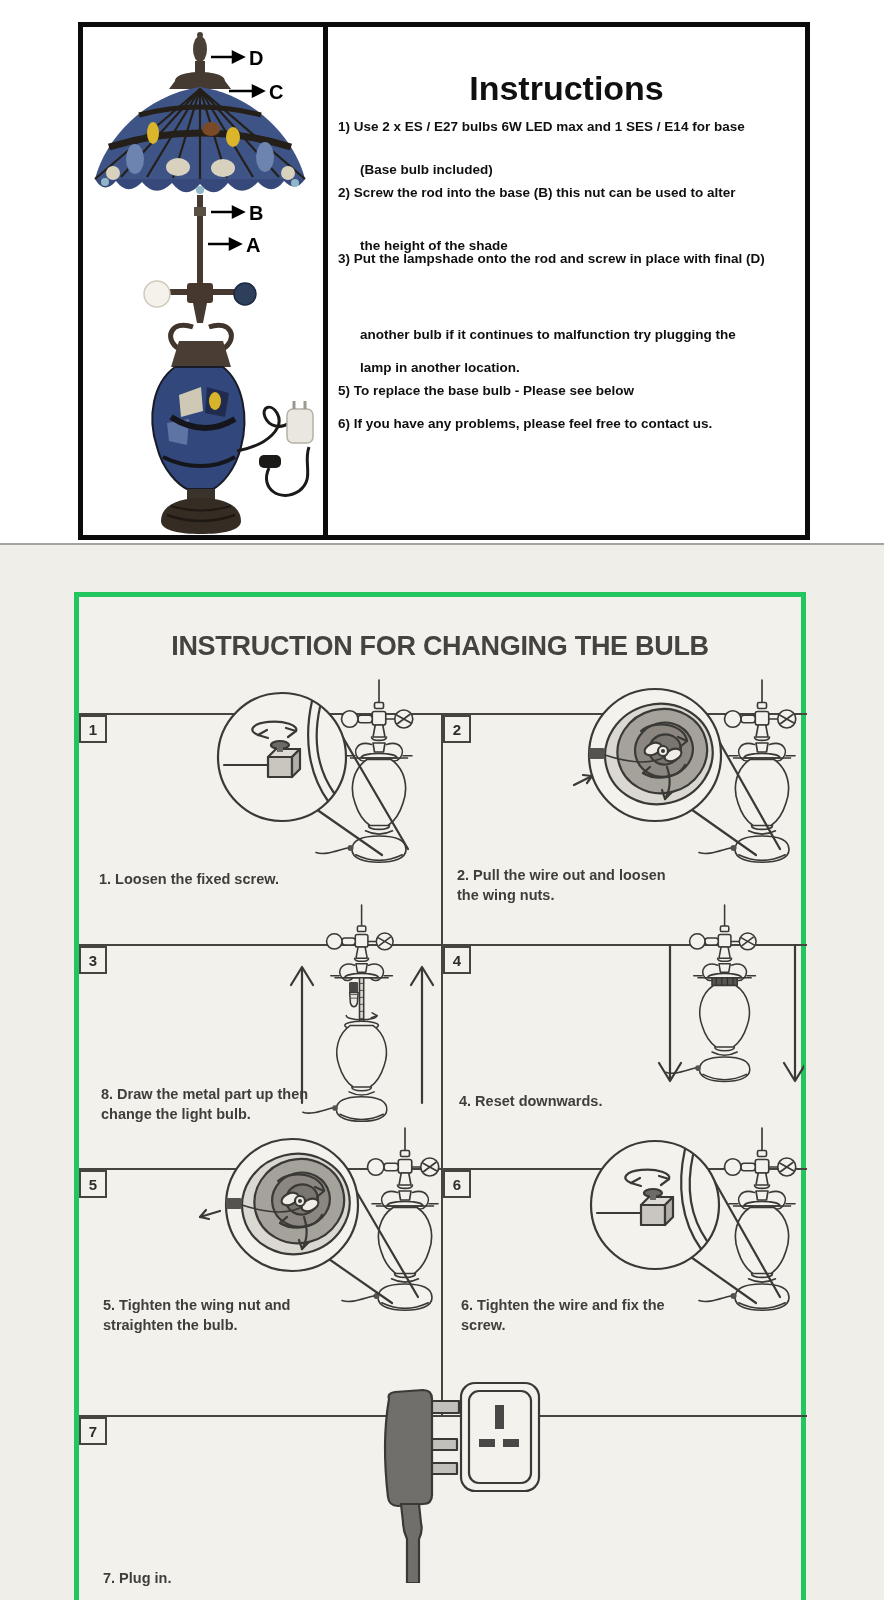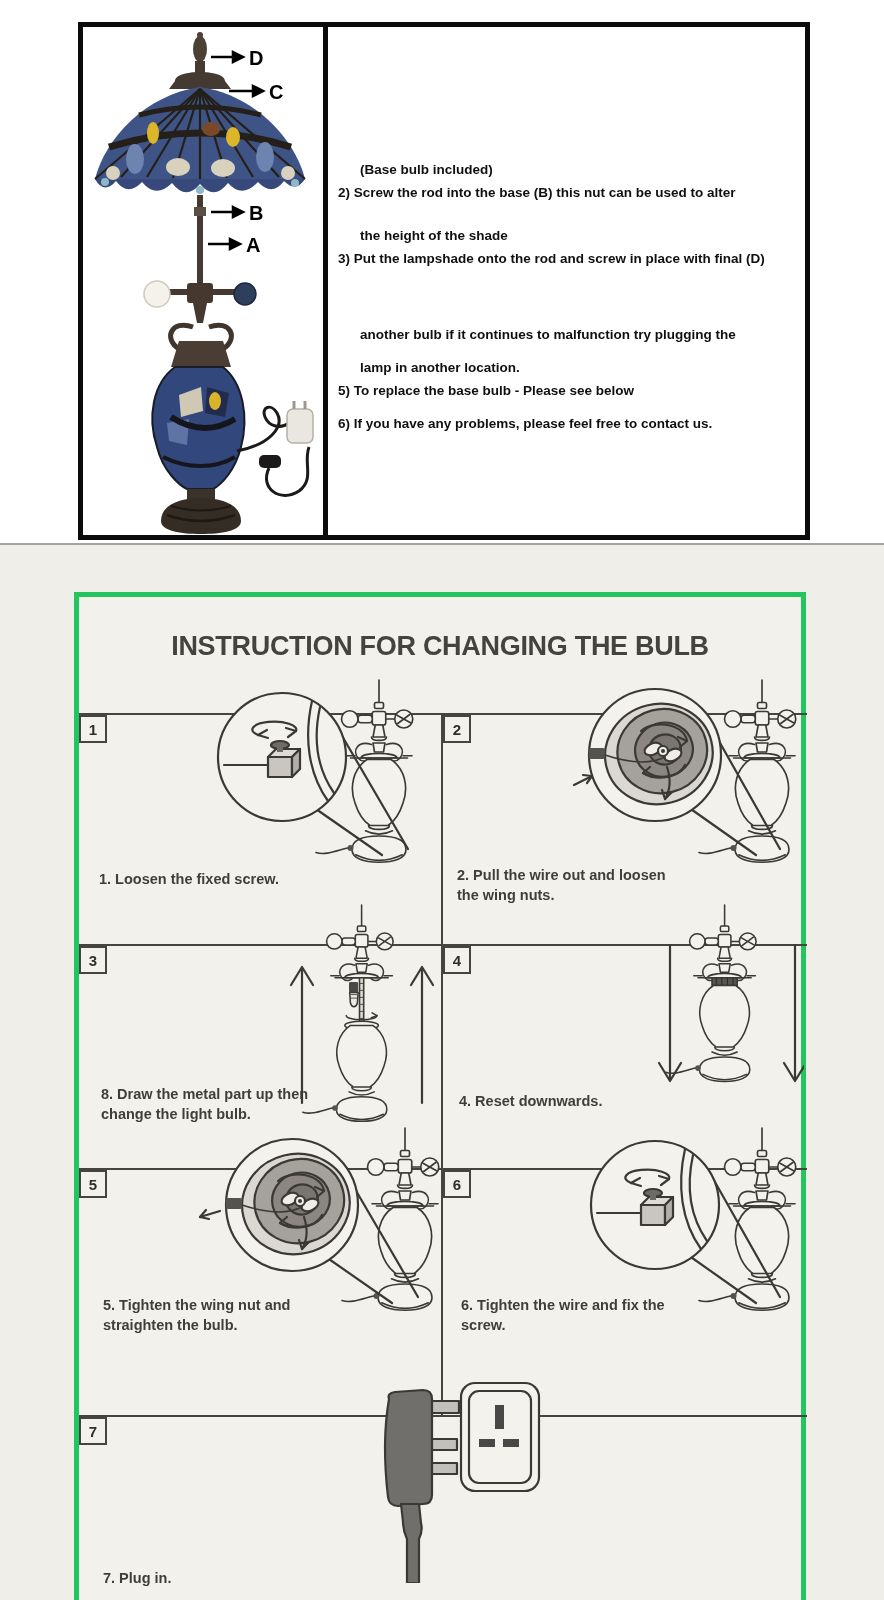--- a/index.html
+++ b/index.html
@@ -141,23 +141,25 @@
             <polygon points="147,212 157,217 147,222" fill="#000"></polygon>
         </g>
         <text class="lbl" x="166" y="38">D</text>
         <text class="lbl" x="186" y="72">C</text>
         <text class="lbl" x="166" y="193">B</text>
         <text class="lbl" x="163" y="225">A</text>
       </svg>
     </div>
     <div class="instr-divider"></div>
     <div class="text-cell">
+      <div class="instr-title">Instructions</div>
+      <div class="iline num" style="top:92px">1) Use 2 x ES / E27 bulbs 6W LED max and 1 SES / E14 for base</div>
       <div class="iline cont" style="top:125px">(Base bulb included)</div>
       <div class="iline num" style="top:158px">2) Screw the rod into the base (B) this nut can be used to alter</div>
-      <div class="iline cont" style="top:191px">the height of the shade</div>
+      <div class="iline cont" style="top:201px">the height of the shade</div>
       <div class="iline num" style="top:224px">3) Put the lampshade onto the rod and screw in place with final (D)</div>
       <div class="iline cont" style="top:290px">another bulb if it continues to malfunction try plugging the</div>
       <div class="iline cont" style="top:323px">lamp in another location.</div>
       <div class="iline num" style="top:356px">5) To replace the base bulb - Please see below</div>
       <div class="iline num" style="top:389px">6) If you have any problems, please feel free to contact us.</div>
     </div>
   </div>
 
   <div class="bulb-box">
     <div class="bulb-title">INSTRUCTION FOR CHANGING THE BULB</div>

